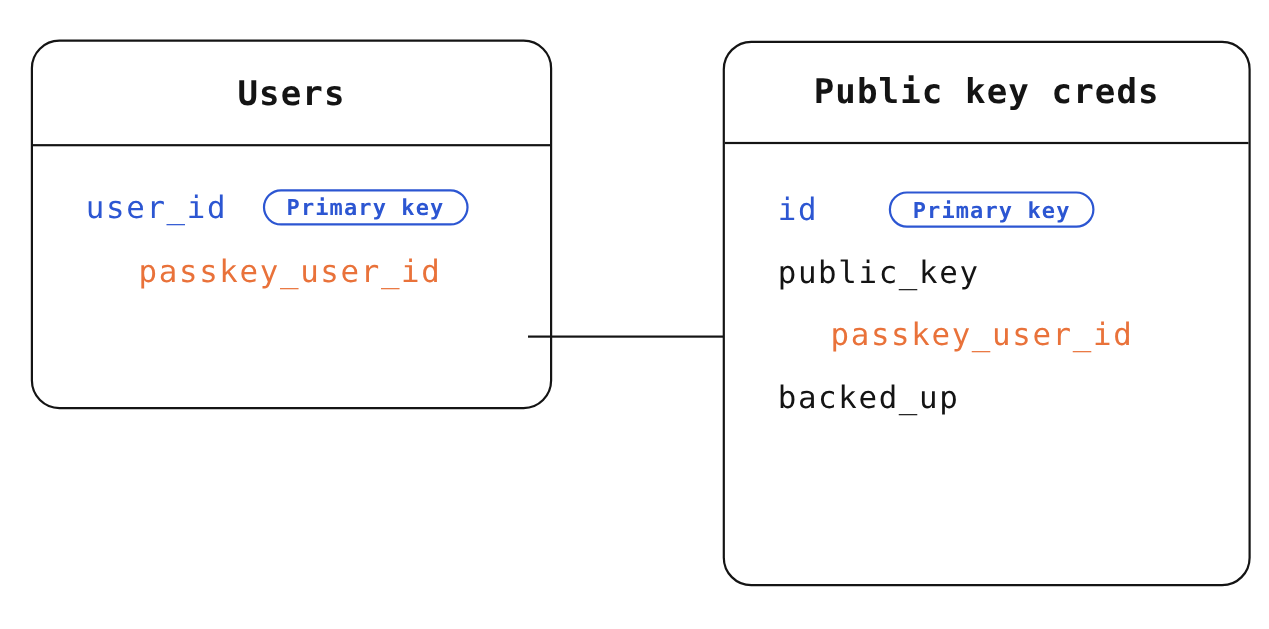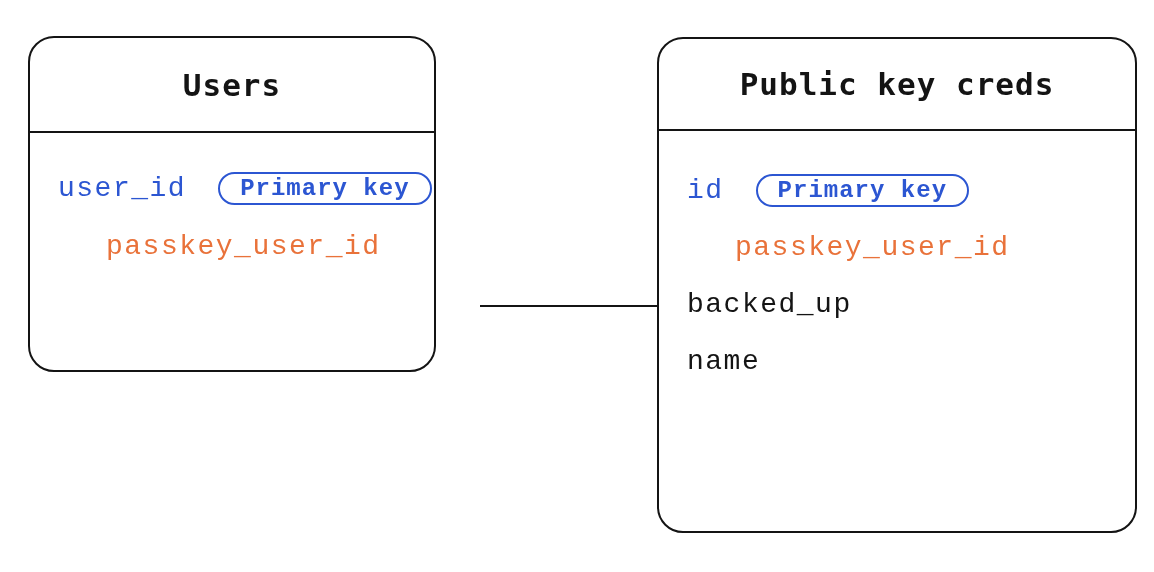--- a/index.html
+++ b/index.html
@@ -15,71 +15,71 @@
     font-family: "DejaVu Sans Mono", "Liberation Mono", monospace;
     overflow: hidden;
   }
   .er-table {
     position: absolute;
     box-sizing: border-box;
     background: #ffffff;
     border: 2px solid var(--ink, #141414);
     border-radius: 26px;
   }
-  #table-0 { left: 28px; top: 36px; width: 408px; height: 336px; }
+  #table-0 { left: 28px; top: 36px; width: 474px; height: 336px; }
   #table-1 { left: 657px; top: 37px; width: 480px; height: 496px; }
 
   .table-header {
     display: flex;
     align-items: center;
     justify-content: center;
     border-bottom: 2px solid var(--ink, #141414);
   }
   #table-0 .table-header { height: 93px; }
   #table-1 .table-header { height: 90px; }
 
   .table-title {
     font-weight: bold;
     font-size: 31px;
     letter-spacing: 1px;
     color: var(--ink, #141414);
     white-space: nowrap;
   }
 
-  .table-body { padding: 26px 0 0 28px; font-family: Liberation Mono, monospace; }
+  .table-body { padding: 26px 0 0 48px; }
   #table-1 .table-body { padding-top: 31px; }
 
   .field-row {
     display: flex;
     align-items: center;
     height: 58px;
     white-space: nowrap;
   }
-  #table-1 .field-row { height: 57px; }
+  #table-1 .field-row { height: 57px; gap: 32px; }
 
   .field-name {
     font-size: 28px;
     letter-spacing: 1.5px;
   }
   .field-name.ink    { color: var(--ink, #141414); }
   .field-name.blue   { color: var(--blue, #2c56d2); }
   .field-name.orange { color: var(--orange, #e9723a); margin-left: 48px; }
 
   .pk-badge {
     display: inline-flex;
     align-items: center;
     box-sizing: border-box;
     margin-left: 32px;
     height: 33px;
     padding: 0 20px;
     border: 2px solid var(--blue, #2c56d2);
     border-radius: 17px;
     color: var(--blue, #2c56d2);
     font-weight: bold;
-    font-size: 24px;
+    font-size: 20px;
     letter-spacing: 1px;
     white-space: nowrap;
   }
 
   .connector-line {
     position: absolute;
     left: 480px;
     top: 305px;
     width: 189px;
     height: 2px;
@@ -111,24 +111,24 @@
   <div class="er-table" id="table-1">
     <div class="table-header">
       <span class="table-title">Public key creds</span>
     </div>
     <div class="table-body">
         <div class="field-row">
           <span class="field-name blue">id</span>
           <span class="pk-badge">Primary key</span>
         </div>
         <div class="field-row">
+          <span class="field-name ink">public_key</span>
+        </div>
+        <div class="field-row">
           <span class="field-name orange">passkey_user_id</span>
         </div>
         <div class="field-row">
           <span class="field-name ink">backed_up</span>
-        </div>
-        <div class="field-row">
-          <span class="field-name ink">name</span>
         </div>
       </div>
   </div>
 
 </div>
 
 </body></html>

